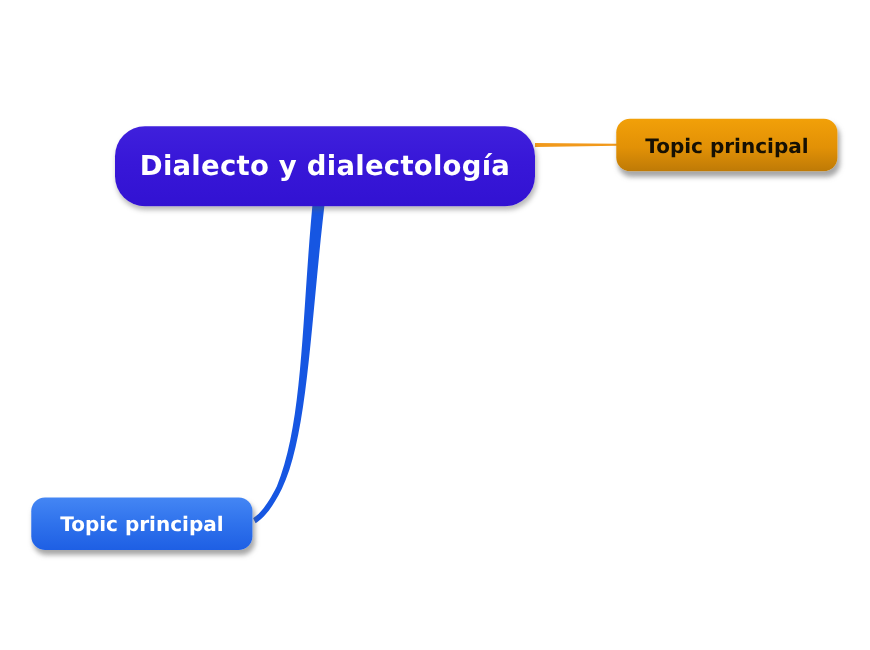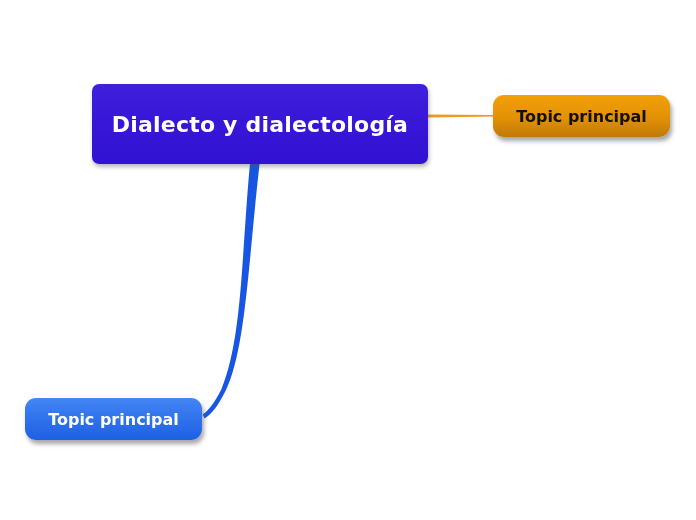--- a/index.html
+++ b/index.html
@@ -28,24 +28,24 @@
     display: flex;
     align-items: center;
     justify-content: center;
     font-weight: bold;
     box-sizing: border-box;
     cursor: pointer;
     white-space: nowrap;
   }
   .node-root {
     left: 92px;
-    top: 84px;
+    top: 101px;
     width: 336px;
-    height: 80px;
-    border-radius: 7px;
+    height: 64px;
+    border-radius: 24px;
     background: linear-gradient(180deg, #3F20DC 0%, #3817D8 45%, #3212D2 100%);
     color: #ffffff;
     font-size: 22px;
     box-shadow: 1px 3px 4px rgba(80, 80, 80, 0.40);
     letter-spacing: 0.2px;
   }
   .node-topic {
     width: 177px;
     height: 42px;
     border-radius: 11px;

